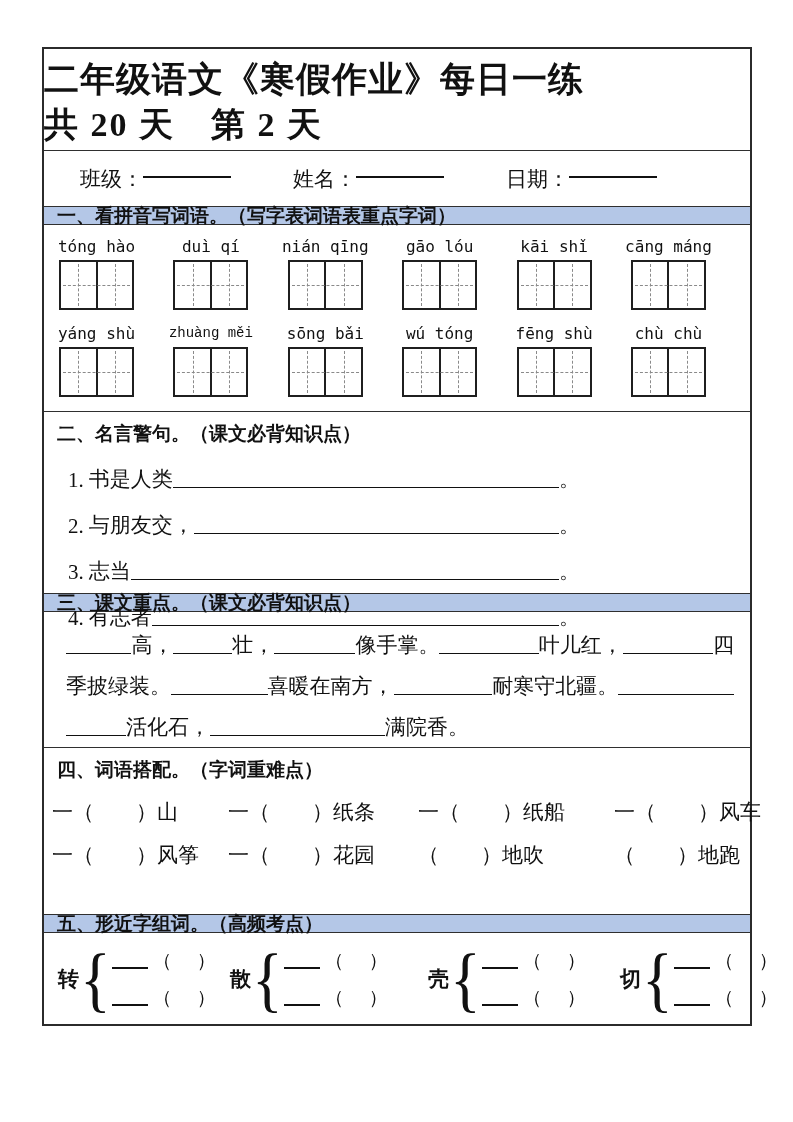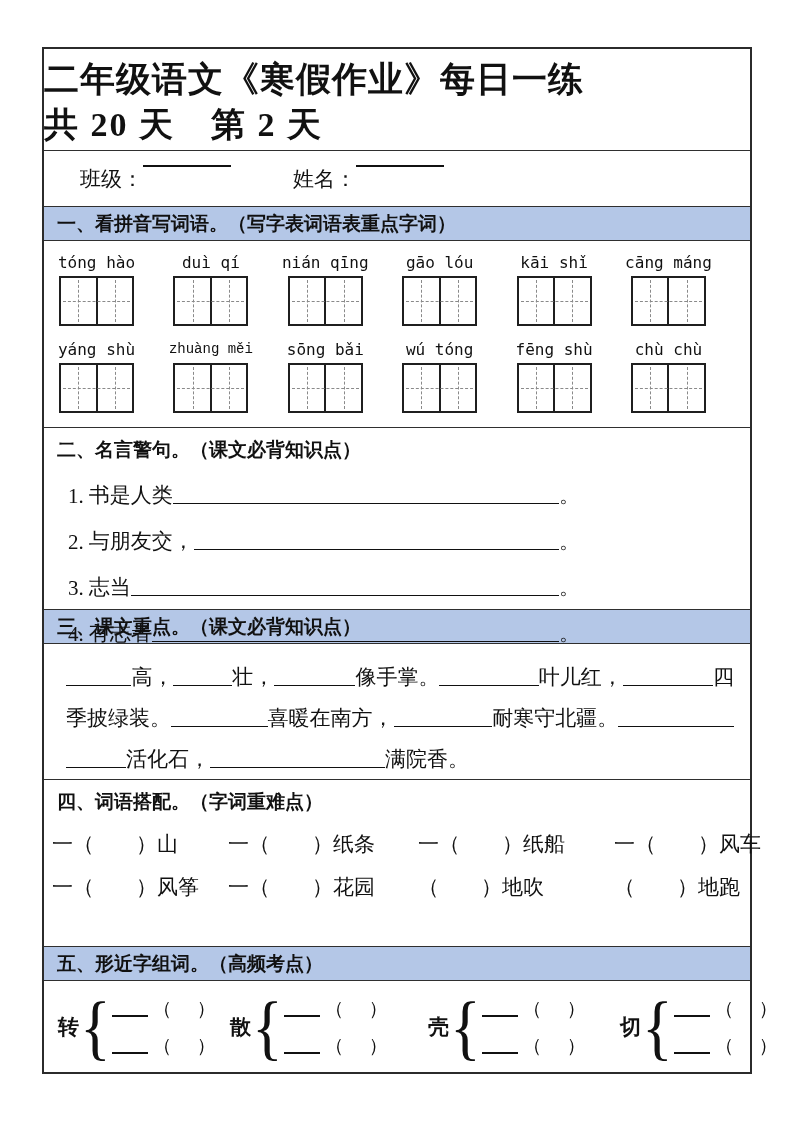--- a/index.html
+++ b/index.html
@@ -15,25 +15,25 @@
   .row { border-top:1.5px solid #2f2f2f; }
   .row:first-child { border-top:none; }
 
   
   .title-cell { height:101px; text-align:left; padding-top:8px; }
   .title-main { font-size:35px; font-weight:bold; letter-spacing:1px; line-height:46px; }
   .title-sub  { font-size:34px; font-weight:bold; letter-spacing:2px; line-height:44px; }
 
   
   .info-row { height:56px; display:flex; align-items:center; padding-left:36px; font-size:21px; }
-  .info-item { display:flex; align-items:flex-start; margin-right:62px; }
+  .info-item { display:flex; align-items:center; margin-right:62px; }
   .iline { display:inline-block; width:88px; border-bottom:2px solid #111; height:2px; margin-bottom:3px; }
 
   
-  .bar { height:34px; background:#b4c7e7; display:flex; align-items:center; padding-left:13px;
+  .bar { height:18px; background:#b4c7e7; display:flex; align-items:center; padding-left:13px;
          font-family:"Liberation Sans","DejaVu Sans",sans-serif; font-weight:bold; font-size:19px; }
   .whdr { font-family:"Liberation Sans","DejaVu Sans",sans-serif; font-weight:bold; font-size:19px;
           padding:9px 0 0 13px; }
 
   
   .s1-content { height:187px; padding:0 42px 0 13px; }
   .prow { display:flex; justify-content:space-between; }
   .prow.first { margin-top:11px; }
   .prow.second { margin-top:13px; }
   .pgroup { width:79px; display:flex; flex-direction:column; align-items:center; }
@@ -93,20 +93,24 @@
 
   <div class="row info-row">
     <div class="info-item">
       <span>班级：</span>
       <span class="iline"></span>
     </div>
     <div class="info-item">
       <span>姓名：</span>
       <span class="iline"></span>
     </div>
+    <div class="info-item">
+      <span>日期：</span>
+      <span class="iline"></span>
+    </div>
   </div>
 
   <div class="row bar">
     <span>一、看拼音写词语。（写字表词语表重点字词）</span>
   </div>
 
   <div class="row s1-content">
     <div class="prow first">
       <div class="pgroup">
         <div class="pinyin">tóng hào</div>

